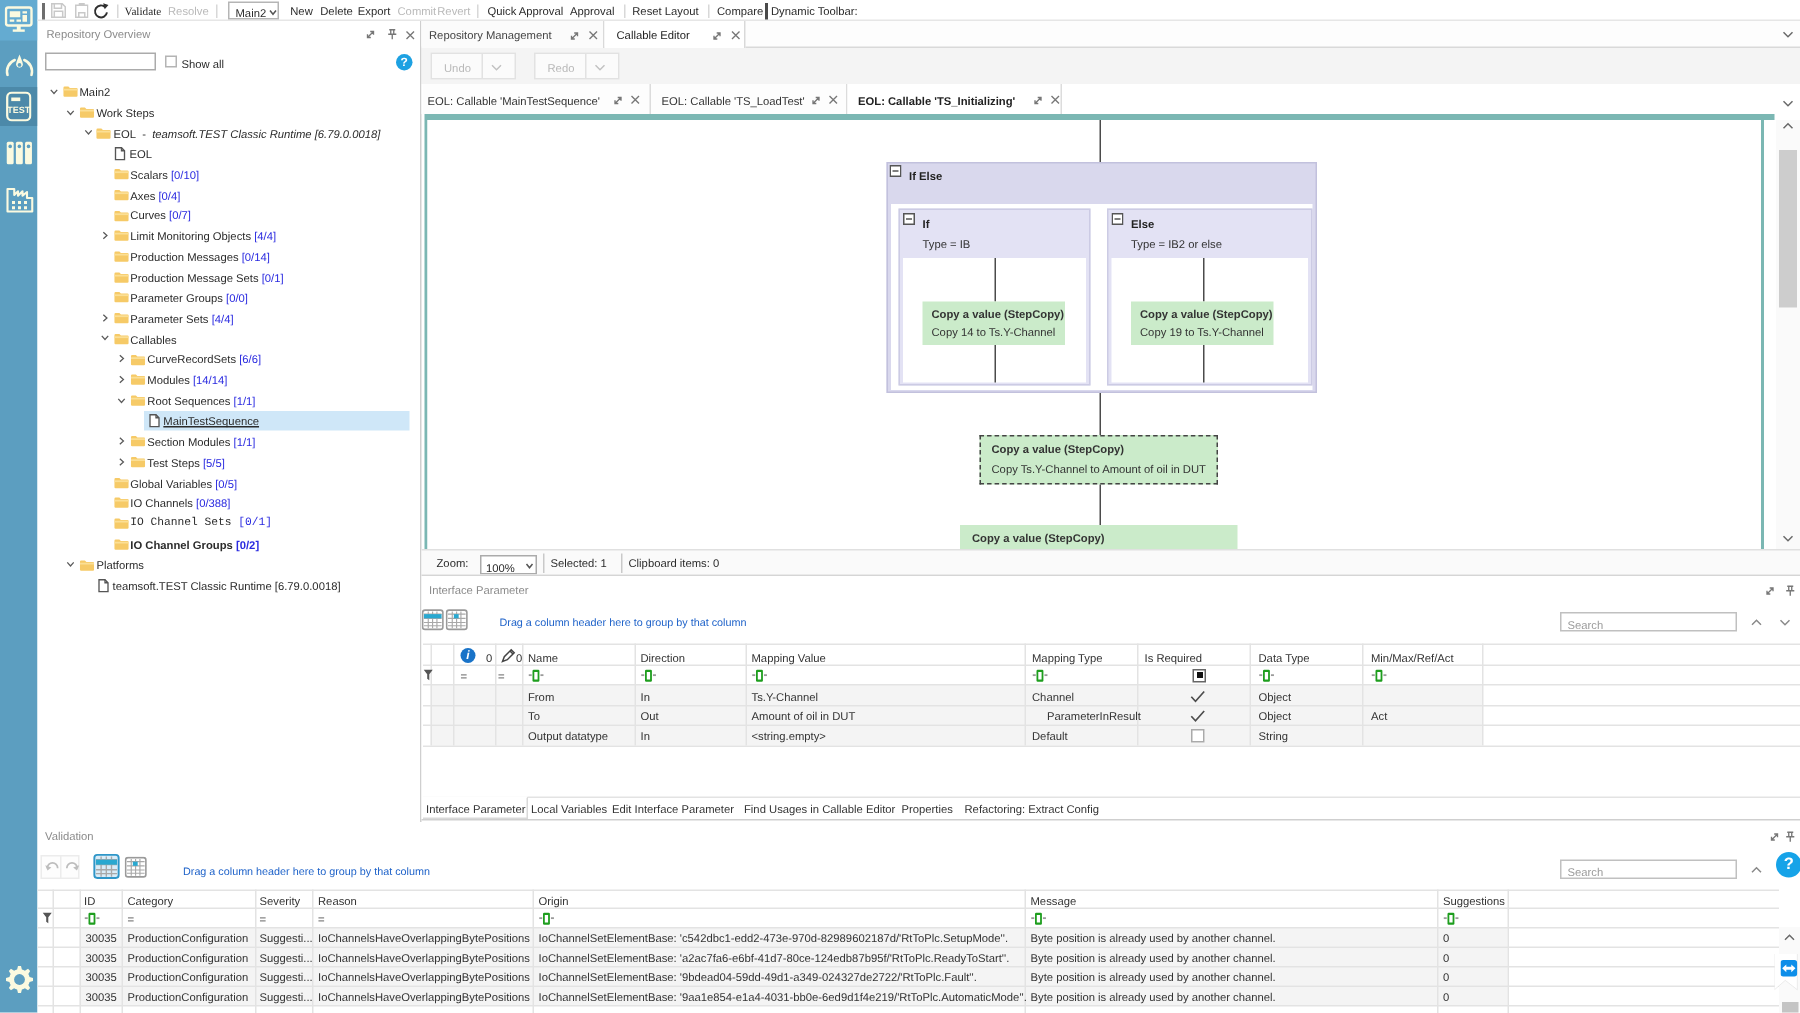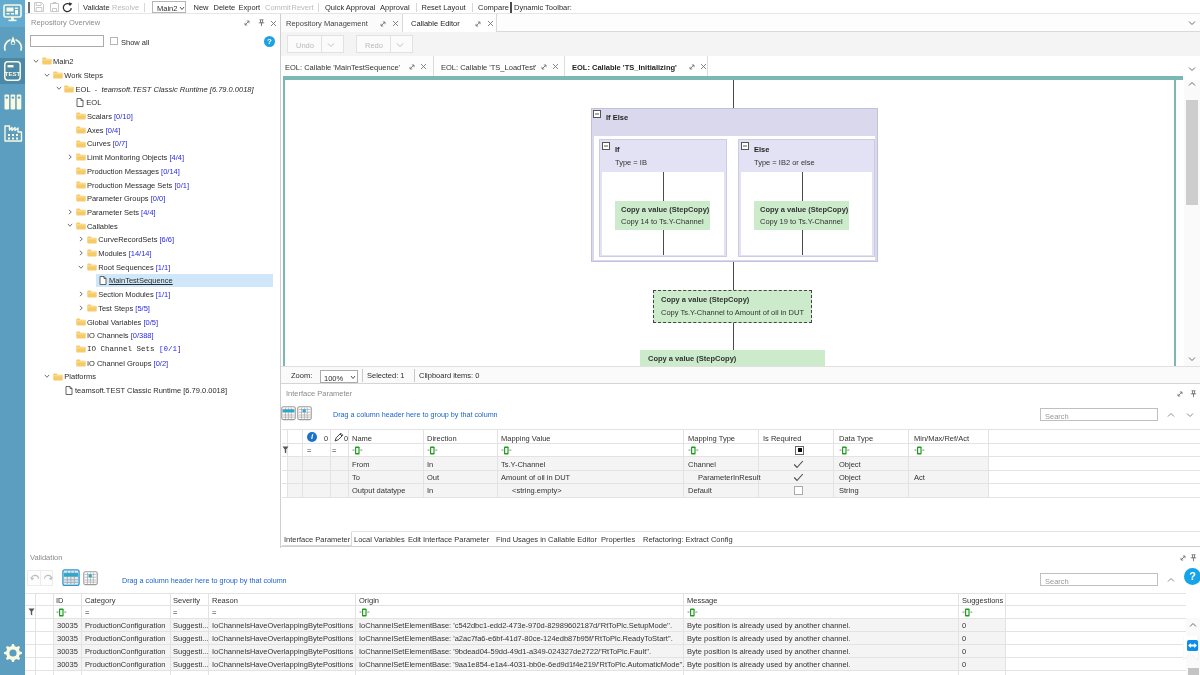--- a/index.html
+++ b/index.html
@@ -71,21 +71,21 @@
       <path d="M0.5 0.5 H7.5 L9.5 2.5 V9.5 H0.5 Z M2.2 0.5 V3.5 H7 V0.5 M2.2 9.5 V5.5 H7.8 V9.5" fill="none" stroke="#c9c9c9" stroke-width="1"></path>
     </svg>
  <svg class="ab" style="left:24.5px;top:2px" width="9" height="10" viewBox="0 0 9 10">
       <path d="M0.5 1.5 H8.5 V9.5 H0.5 Z M3 1.5 V0.5 H6 V1.5 M2.5 9.5 V6.5 H6.5 V9.5" fill="none" stroke="#c9c9c9" stroke-width="1"></path>
     </svg>
  <svg class="ab" style="left:37px;top:1.5px" width="11" height="11" viewBox="0 0 11 11">
       <path d="M9.3 6.2 A4 4 0 1 1 8.2 2.8" fill="none" stroke="#2f2f2f" stroke-width="1.3"></path>
       <path d="M6.8 0.2 L10.3 1.4 L7.8 4.2 Z" fill="#2f2f2f"></path>
     </svg>
  <div class="sep" style="left:52.5px;"></div>
- <div class="tx" style="left:58px;top:3px;">Validate</div>
+ <div class="tx" style="left:58px;top:3px;font-family:Liberation Serif, serif;">Validate</div>
  <div class="tx g" style="left:87px;top:3px;">Resolve</div>
  <div class="sep" style="left:119px;"></div>
  <div class="ab" style="left:127px;top:1px;width:34px;height:12px;border:1px solid #b5b5b5;background:#fff;">
    <div class="tx" style="left:4px;top:2px;">Main2</div>
    <svg class="ab" style="left:26px;top:4px" width="6" height="5" viewBox="0 0 6 5">
         <path d="M1 1 L3 3.5 L5 1" fill="none" stroke="#555" stroke-width="1"></path>
       </svg>
  </div>
  <div class="tx" style="left:168.5px;top:3px;">New</div>
  <div class="tx" style="left:188.5px;top:3px;">Delete</div>
@@ -258,21 +258,21 @@
 <div class="tx" style="left:61.9px;top:317.2px;">IO Channels <span class="cnt">[0/388]</span></div>
 <svg class="ab" style="left:50.60000000000001px;top:331.09999999999997px" width="10" height="8" viewBox="0 0 10 8">
       <path d="M0.3 1.5 Q0.3 0.6 1.1 0.6 L3.6 0.6 L4.6 1.7 L9 1.7 Q9.7 1.7 9.7 2.5 L9.7 6.8 Q9.7 7.5 9 7.5 L1.1 7.5 Q0.3 7.5 0.3 6.8 Z" fill="#f6ca67"></path>
       <path d="M0.3 2.8 L9.7 2.8" stroke="#fbdf95" stroke-width="1.2"></path>
     </svg>
 <div class="tx" style="left:61.9px;top:330.9px;font-family:Liberation Mono, monospace;">IO Channel Sets <span class="cnt">[0/1]</span></div>
 <svg class="ab" style="left:50.60000000000001px;top:344.79999999999995px" width="10" height="8" viewBox="0 0 10 8">
       <path d="M0.3 1.5 Q0.3 0.6 1.1 0.6 L3.6 0.6 L4.6 1.7 L9 1.7 Q9.7 1.7 9.7 2.5 L9.7 6.8 Q9.7 7.5 9 7.5 L1.1 7.5 Q0.3 7.5 0.3 6.8 Z" fill="#f6ca67"></path>
       <path d="M0.3 2.8 L9.7 2.8" stroke="#fbdf95" stroke-width="1.2"></path>
     </svg>
-<div class="tx" style="left:61.9px;top:344.6px;">IO Channel Groups <span class="cnt">[0/2]</span></div>
+<div class="tx" style="left:61.9px;top:344.6px;font-weight:bold;">IO Channel Groups <span class="cnt">[0/2]</span></div>
 <svg class="ab" style="left:19.3px;top:359.09999999999997px" width="6" height="6" viewBox="0 0 7 7">
       <path d="M1 2.2 L3.5 5 L6 2.2" fill="none" stroke="#5a5a5a" stroke-width="1"></path>
     </svg>
 <svg class="ab" style="left:28.0px;top:358.49999999999994px" width="10" height="8" viewBox="0 0 10 8">
       <path d="M0.3 1.5 Q0.3 0.6 1.1 0.6 L3.6 0.6 L4.6 1.7 L9 1.7 Q9.7 1.7 9.7 2.5 L9.7 6.8 Q9.7 7.5 9 7.5 L1.1 7.5 Q0.3 7.5 0.3 6.8 Z" fill="#f6ca67"></path>
       <path d="M0.3 2.8 L9.7 2.8" stroke="#fbdf95" stroke-width="1.2"></path>
     </svg>
 <div class="tx" style="left:39.3px;top:358.3px;">Platforms</div>
 <svg class="ab" style="left:39.6px;top:371.69999999999993px" width="8" height="9" viewBox="0 0 8 9">
       <path d="M1 0.5 L5 0.5 L7 2.5 L7 8.5 L1 8.5 Z" fill="#fff" stroke="#555" stroke-width="0.9"></path>
@@ -539,21 +539,21 @@
 <div class="tx" style="left:427px;top:473.0px;color:#333;">Out</div>
 <div class="tx" style="left:501px;top:473.0px;color:#333;">Amount of oil in DUT</div>
 <div class="tx" style="left:688px;top:473.0px;color:#333;padding-left:10px;">ParameterInResult</div>
 <svg class="ab" style="left:793px;top:472.99999999999994px" width="11" height="9" viewBox="0 0 11 9">
     <path d="M1.2 4.5 L4 7.5 L9.8 1" fill="none" stroke="#4c4c4c" stroke-width="1.1"></path>
   </svg>
 <div class="tx" style="left:839px;top:473.0px;color:#333;">Object</div>
 <div class="tx" style="left:914px;top:473.0px;color:#333;">Act</div>
 <div class="tx" style="left:352px;top:486.4px;color:#333;">Output datatype</div>
 <div class="tx" style="left:427px;top:486.4px;color:#333;">In</div>
-<div class="tx" style="left:501px;top:486.4px;color:#333;margin-left:11px;">&lt;string.empty&gt;</div>
+<div class="tx" style="left:501px;top:486.4px;color:#333;">&lt;string.empty&gt;</div>
 <div class="tx" style="left:688px;top:486.4px;color:#333;">Default</div>
 <div class="ab" style="left:794px;top:486.4px;width:9px;height:9px;border:1px solid #aaa;background:#fff;"></div>
 <div class="tx" style="left:839px;top:486.4px;color:#333;">String</div>
 <div class="gline" style="left:282px;top:531px;width:918px;height:1px;"></div>
 <div class="ab" style="left:282px;top:531px;width:70px;height:15px;background:#fff;border:1px solid #d9d9d9;border-top:1px solid #fff;border-left:none;"></div>
 <div class="tx" style="left:284px;top:535px;color:#333;">Interface Parameter</div>
 <div class="tx" style="left:354px;top:535px;color:#333;">Local Variables</div>
 <div class="tx" style="left:408px;top:535px;color:#333;">Edit Interface Parameter</div>
 <div class="tx" style="left:496px;top:535px;color:#333;">Find Usages in Callable Editor</div>
 <div class="tx" style="left:601px;top:535px;color:#333;">Properties</div>

